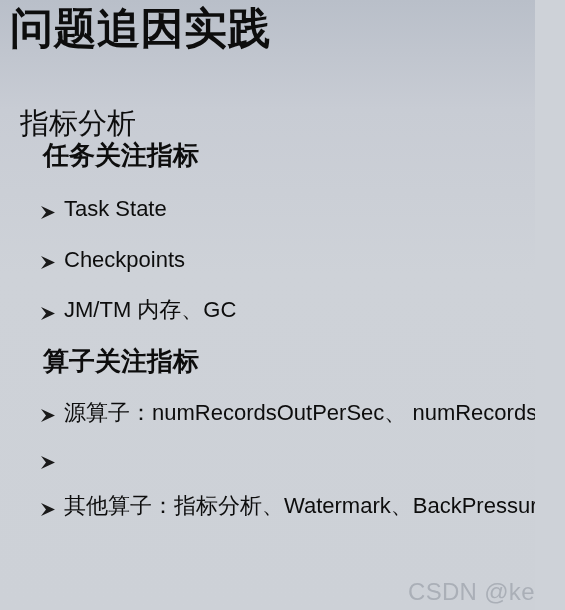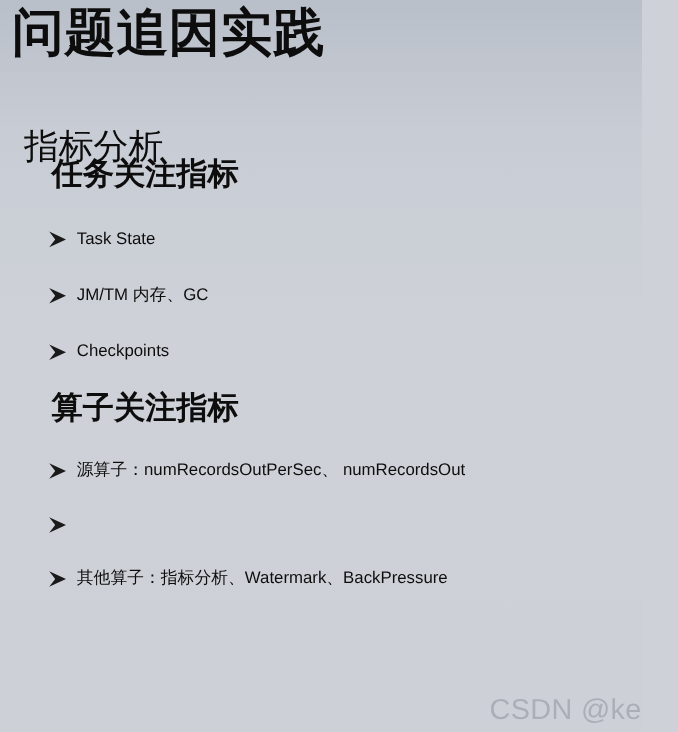--- a/index.html
+++ b/index.html
@@ -44,21 +44,21 @@
     line-height: 1.1;
     color: #0d0d0d;
     white-space: nowrap;
     margin-top: 35px;
   }
 
   
   .content {
     position: absolute;
     left: 0;
-    top: 122px;
+    top: 133px;
     width: 565px;
   }
 
   .section-heading {
     font-size: 26px;
     font-weight: bold;
     color: #0d0d0d;
     padding-left: 43px;
     line-height: 1.15;
     white-space: nowrap;
@@ -66,22 +66,22 @@
   .section-heading.first { margin-top: 8px; }
   .section-heading.second { margin-top: 24px; }
 
   .bullet-list {
     list-style: none;
     margin: 0;
     padding: 0;
   }
   .bullet-item {
     display: flex;
-    align-items: flex-end;
-    font-size: 14px;
+    align-items: center;
+    font-size: 22px;
     line-height: 1.12;
     color: #0d0d0d;
     padding-left: 40px;
     margin-top: 26px;
     white-space: nowrap;
   }
   .bullet-item.tight { margin-top: 24px; }
 
   .bullet-icon {
     flex: 0 0 auto;
@@ -132,29 +132,29 @@
           </svg>
         </span>
         <span class="bullet-text">Task State</span>
       </li>
       <li class="bullet-item">
         <span class="bullet-icon">
           <svg width="17" height="15" viewBox="0 0 17 15" aria-hidden="true">
             <path d="M1 1 L15 7.5 L1 14 L6 7.5 Z" fill="#1a1a1a"></path>
           </svg>
         </span>
-        <span class="bullet-text">JM/TM 内存、GC</span>
+        <span class="bullet-text">Checkpoints</span>
       </li>
       <li class="bullet-item">
         <span class="bullet-icon">
           <svg width="17" height="15" viewBox="0 0 17 15" aria-hidden="true">
             <path d="M1 1 L15 7.5 L1 14 L6 7.5 Z" fill="#1a1a1a"></path>
           </svg>
         </span>
-        <span class="bullet-text">Checkpoints</span>
+        <span class="bullet-text">JM/TM 内存、GC</span>
       </li>
     </ul>
 
     <div class="section-heading second">算子关注指标</div>
 
     <ul class="bullet-list">
       <li class="bullet-item tight">
         <span class="bullet-icon">
           <svg width="17" height="15" viewBox="0 0 17 15" aria-hidden="true">
             <path d="M1 1 L15 7.5 L1 14 L6 7.5 Z" fill="#1a1a1a"></path>

